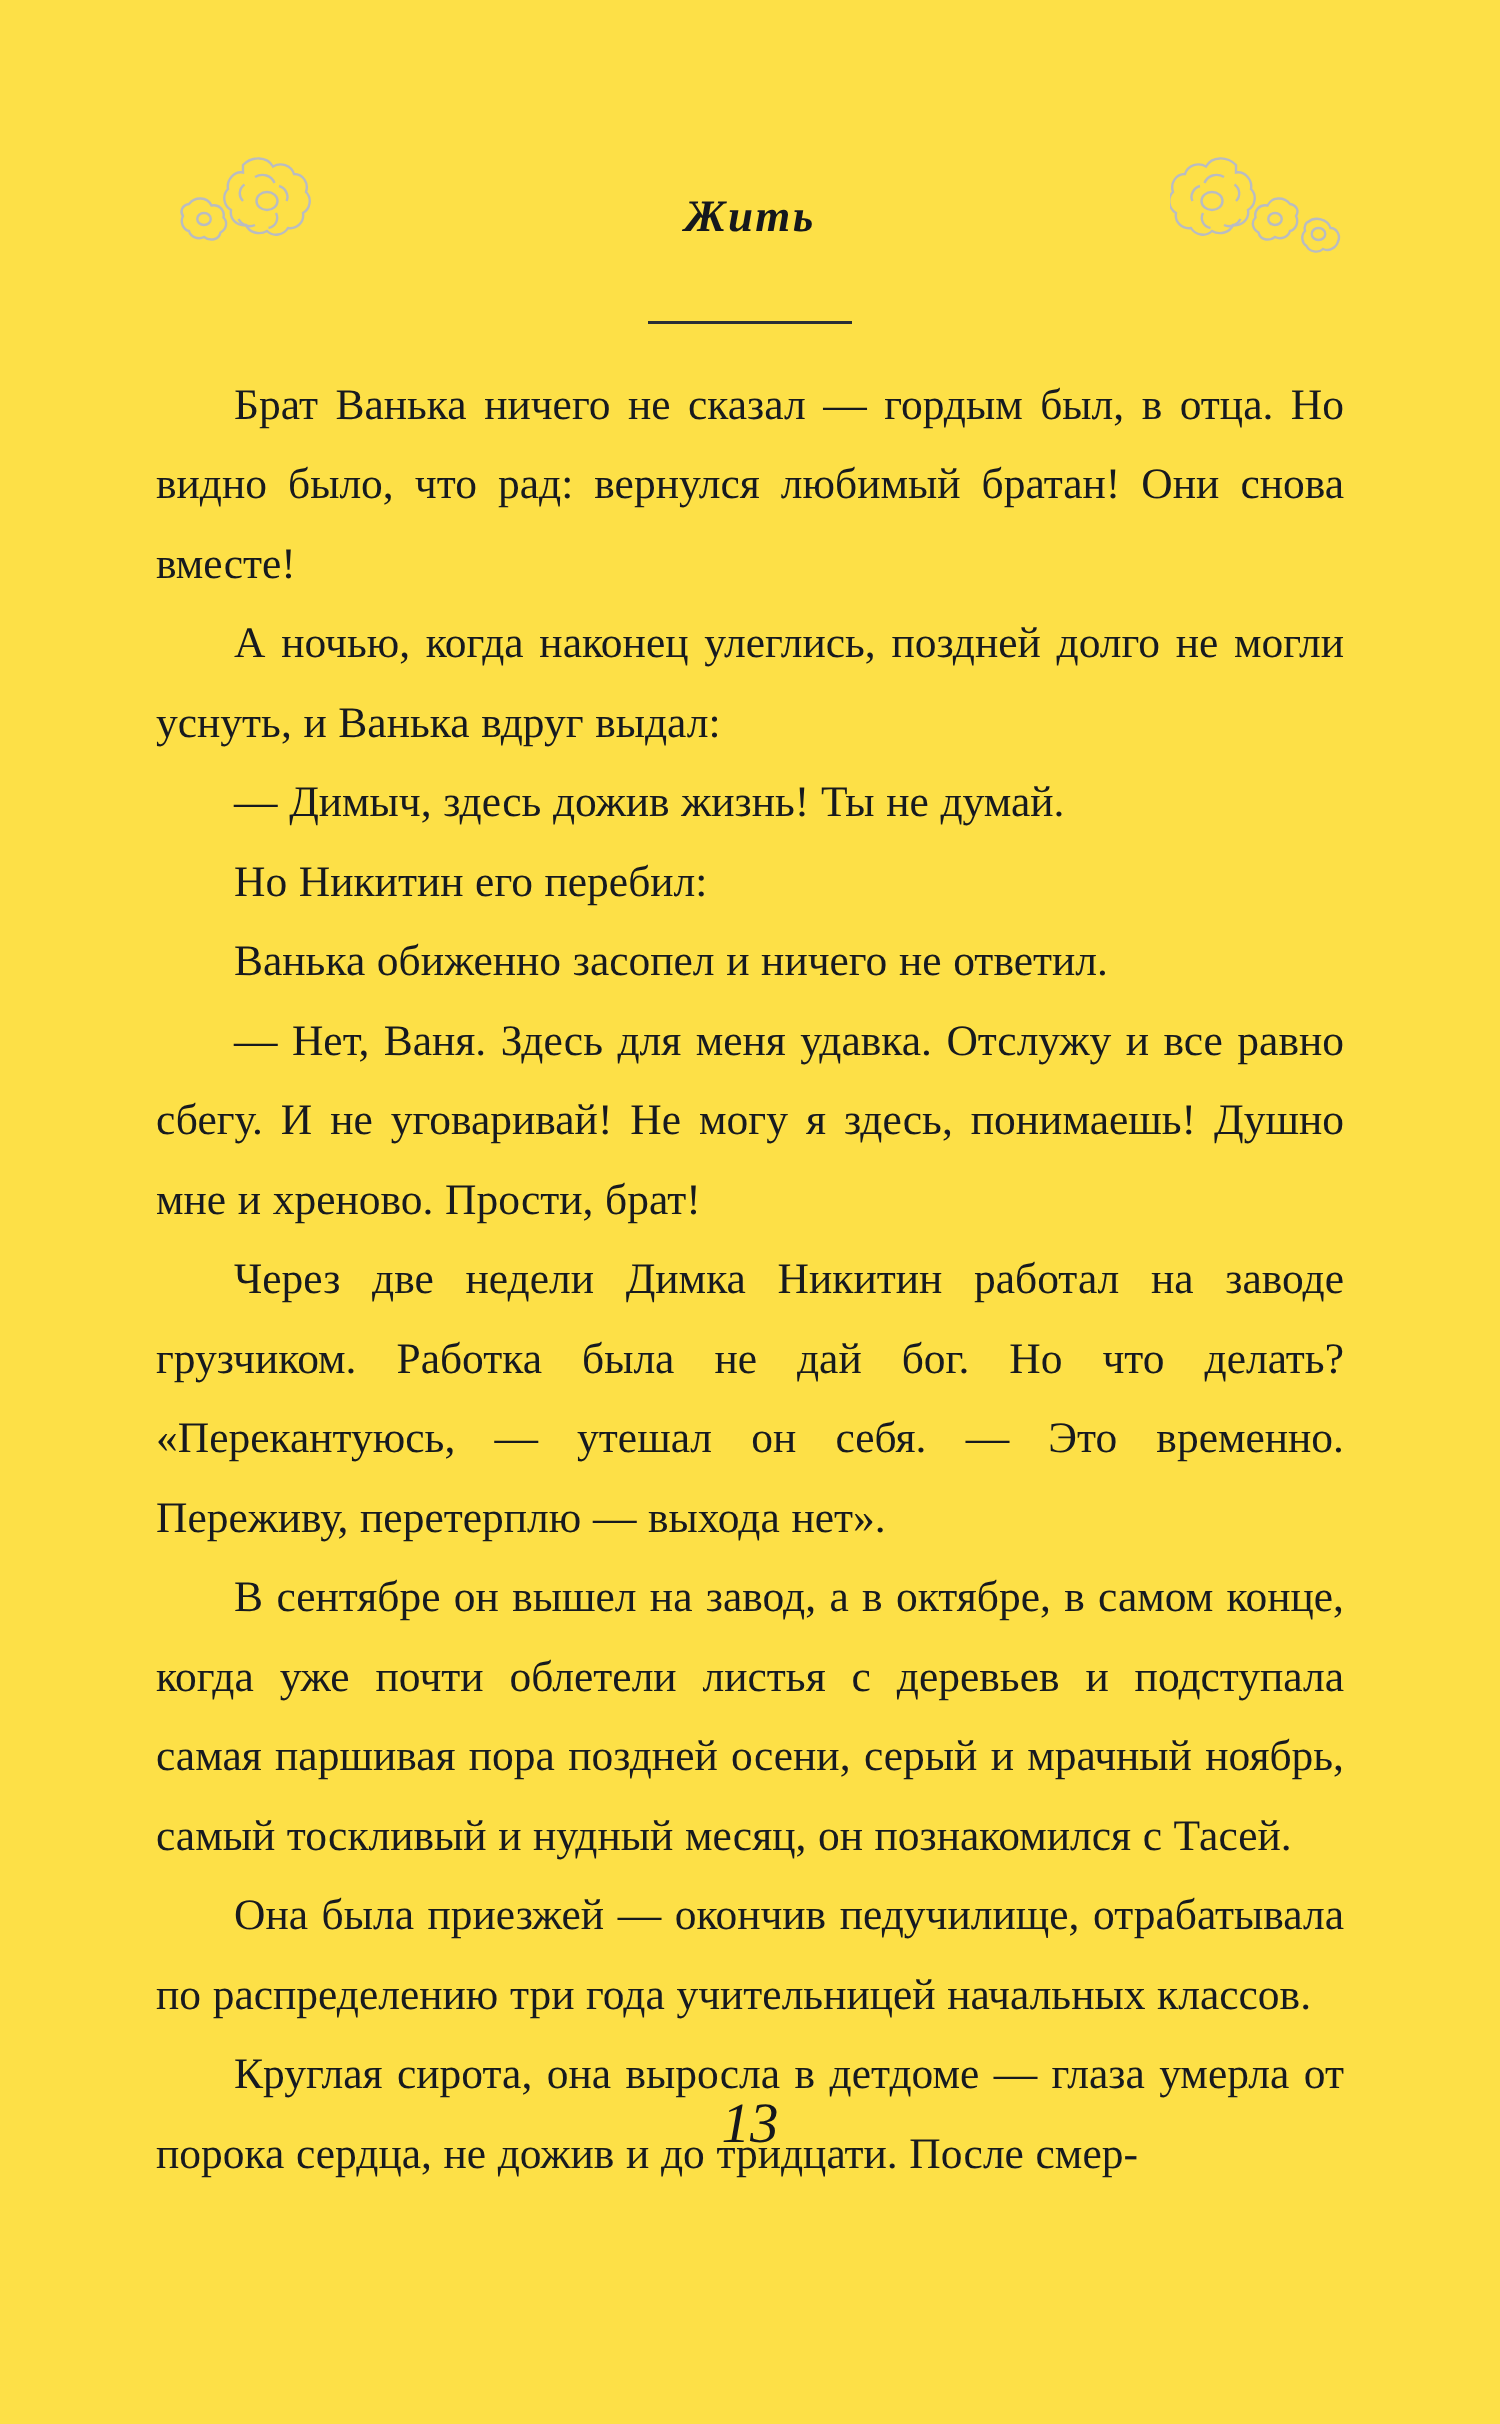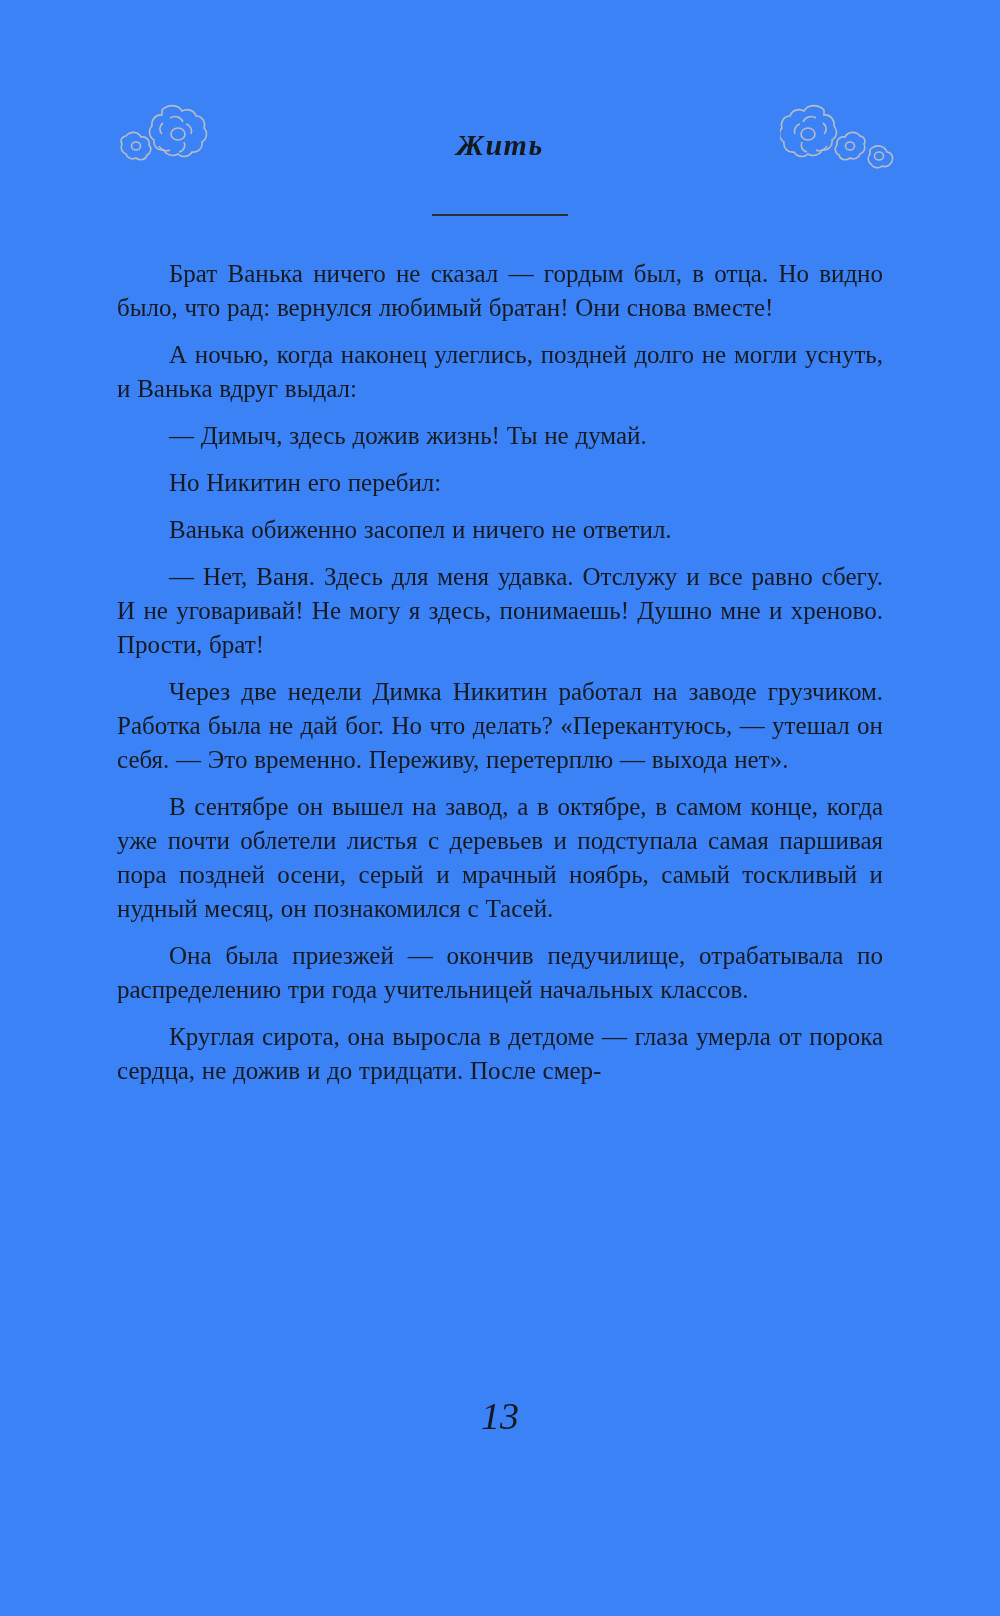--- a/index.html
+++ b/index.html
@@ -12,21 +12,21 @@
     height: 1616px;
     position: relative;
     font-family: "Liberation Serif", serif;
     color: #1a1a1a;
     overflow: hidden;
   }
 
   .page {
     position: absolute;
     inset: 0;
-    background: #3b82f6;
+    background: #fde047;
   }
 
   
   .header {
     position: absolute;
     top: 96px;
     left: 100px;
     right: 100px;
     height: 110px;
   }
@@ -68,24 +68,24 @@
 
   
   .content {
     position: absolute;
     top: 244px;
     left: 104px;
     width: 792px;
   }
 
   .content p {
-    margin: 13px;
+    margin: 0;
     text-indent: 52px;
-    font-size: 25px;
-    line-height: 34px;
+    font-size: 29px;
+    line-height: 53px;
     text-align: justify;
     text-justify: inter-word;
     word-spacing: 0.5px;
     color: #171a1f;
     hyphens: manual;
   }
 
   
   .folio {
     position: absolute;

